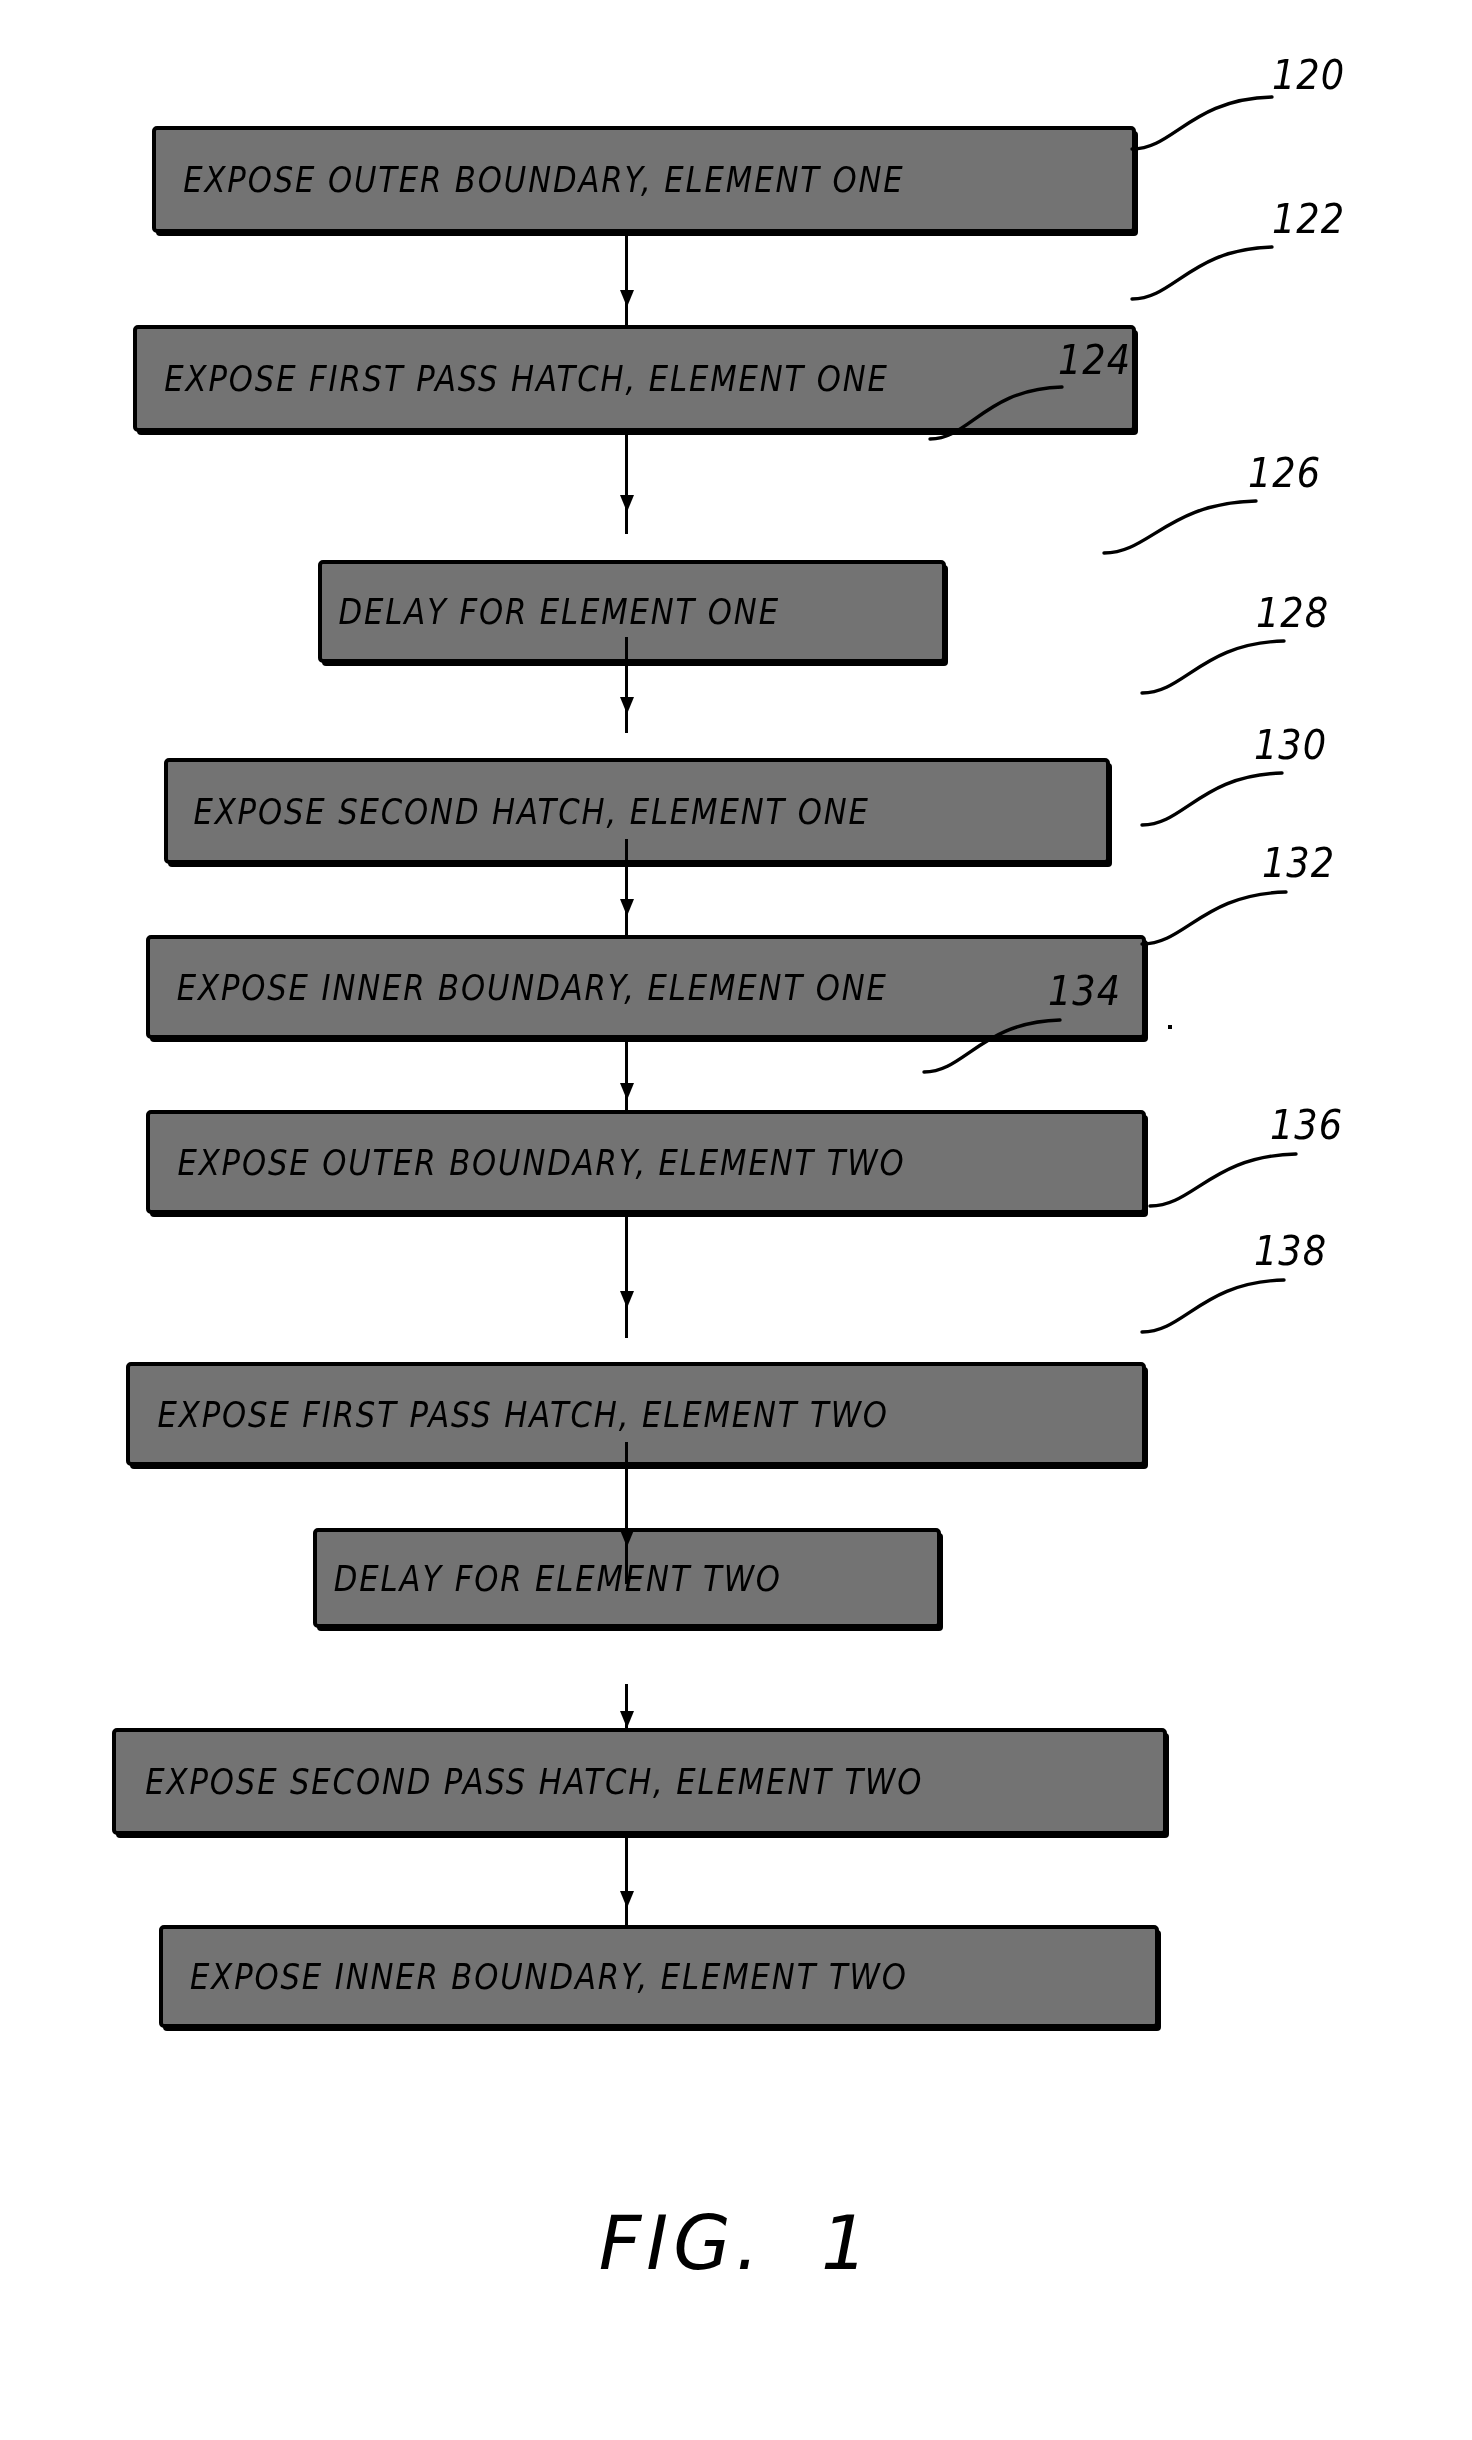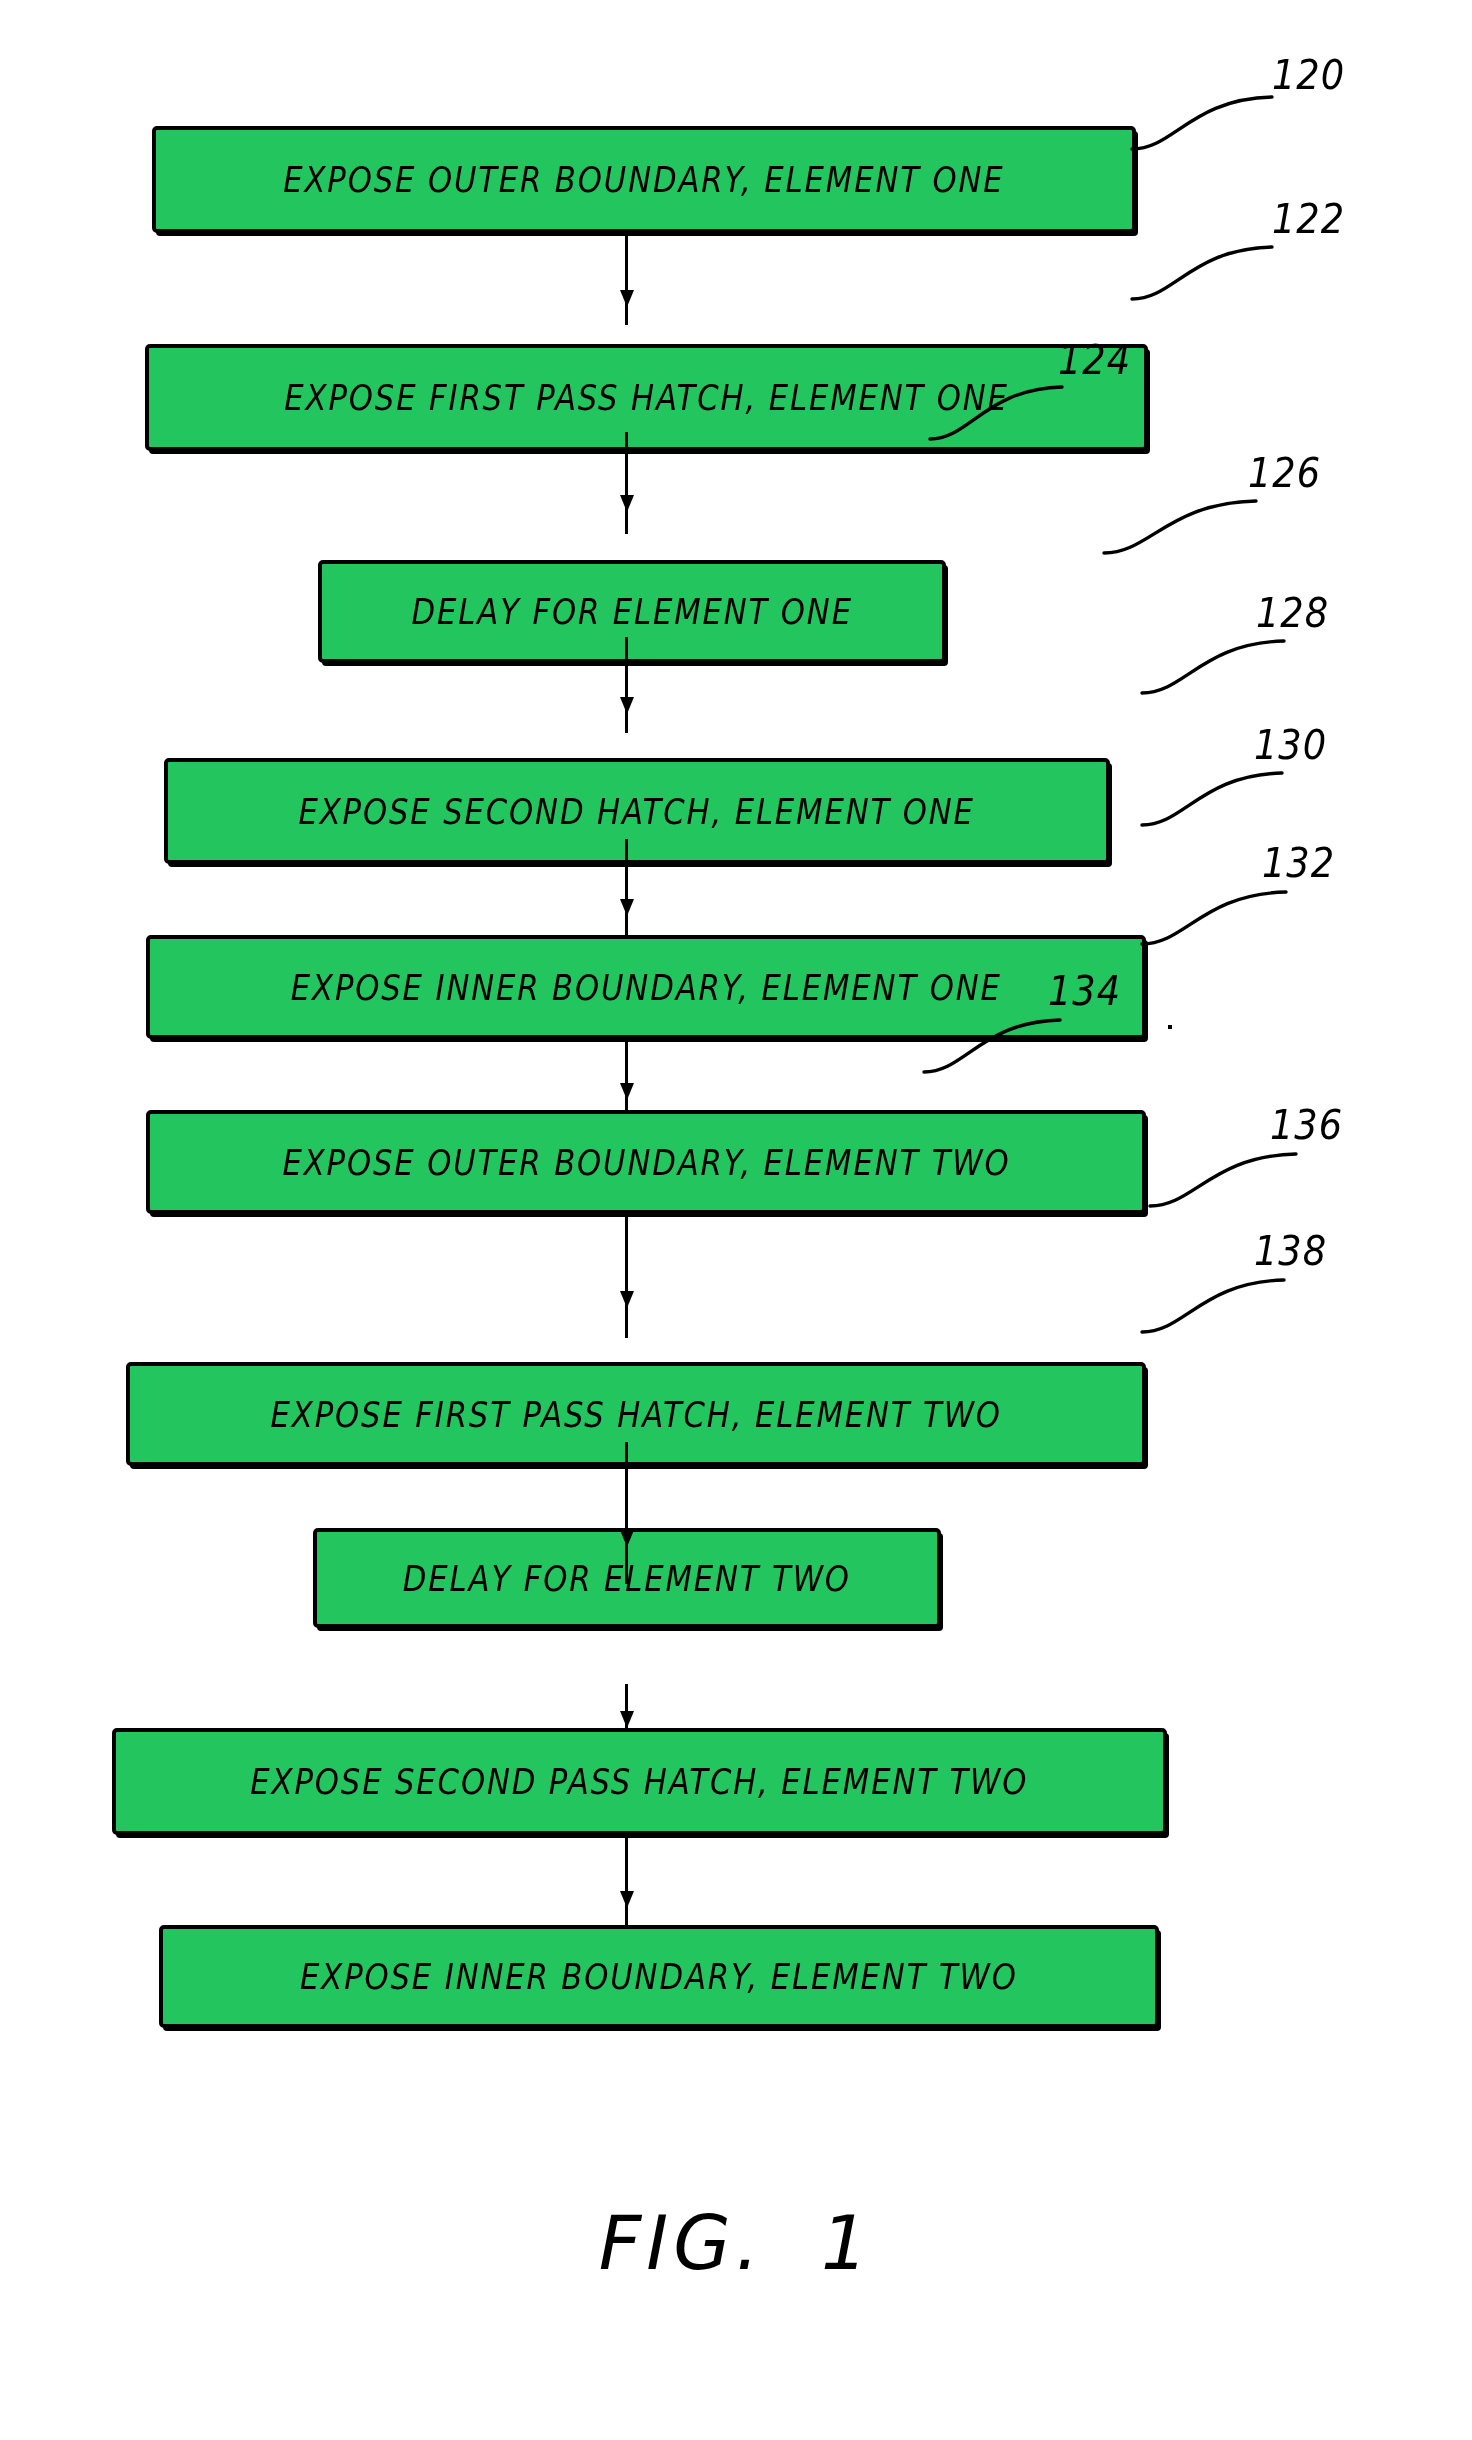--- a/index.html
+++ b/index.html
@@ -13,25 +13,24 @@
     height: 2440px;
     background: #ffffff;
     overflow: hidden;
     font-family: "DejaVu Sans", sans-serif;
   }
   
   .fc-box {
     position: absolute;
     box-sizing: border-box;
     border: 4px solid #000000;
-    background: #22c55e;
+    background: #737373;
     border-radius: 5px;
     display: flex;
     align-items: center;
-    justify-content: center;
     box-shadow: 3px 4px 0 -1px #000000;
   }
   .fc-box-label {
     font-family: "DejaVu Sans", sans-serif;
     font-style: italic;
     font-weight: 500;
     font-size: 33px;
     letter-spacing: 2.0px;
     color: #000000;
     white-space: nowrap;
@@ -99,21 +98,21 @@
 </style>
 </head>
 <body>
 
 <div id="page">
 
   <div id="boxes-layer">
       <div class="fc-box" style="left: 152px; top: 126px; width: 984px; height: 107px;">
         <span class="fc-box-label">EXPOSE OUTER BOUNDARY, ELEMENT ONE</span>
       </div>
-      <div class="fc-box" style="left: 145px; top: 325px; width: 1003px; height: 107px; margin-top: 19px;">
+      <div class="fc-box" style="left: 133px; top: 325px; width: 1003px; height: 107px;">
         <span class="fc-box-label">EXPOSE FIRST PASS HATCH, ELEMENT ONE</span>
       </div>
       <div class="fc-box" style="left: 318px; top: 560px; width: 628px; height: 103px;">
         <span class="fc-box-label">DELAY FOR ELEMENT ONE</span>
       </div>
       <div class="fc-box" style="left: 164px; top: 758px; width: 946px; height: 106px;">
         <span class="fc-box-label">EXPOSE SECOND HATCH, ELEMENT ONE</span>
       </div>
       <div class="fc-box" style="left: 146px; top: 935px; width: 1000px; height: 104px;">
         <span class="fc-box-label">EXPOSE INNER BOUNDARY, ELEMENT ONE</span>

